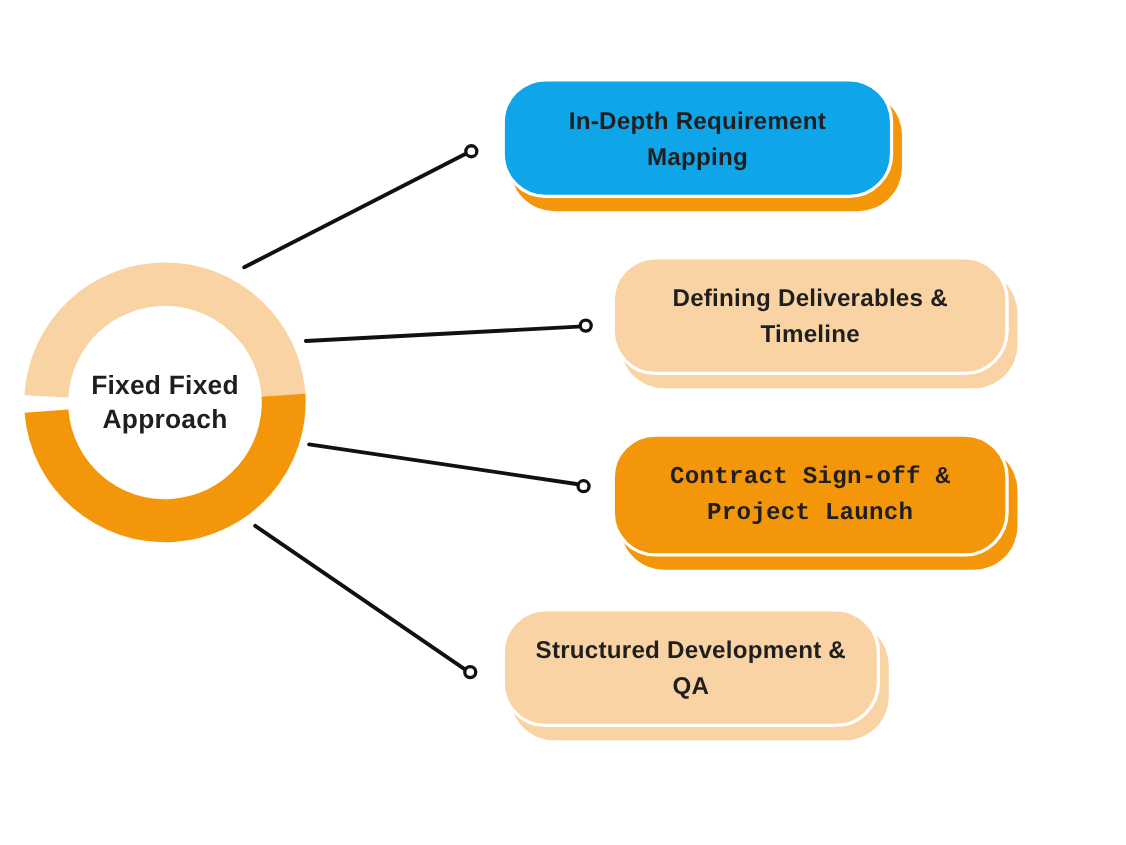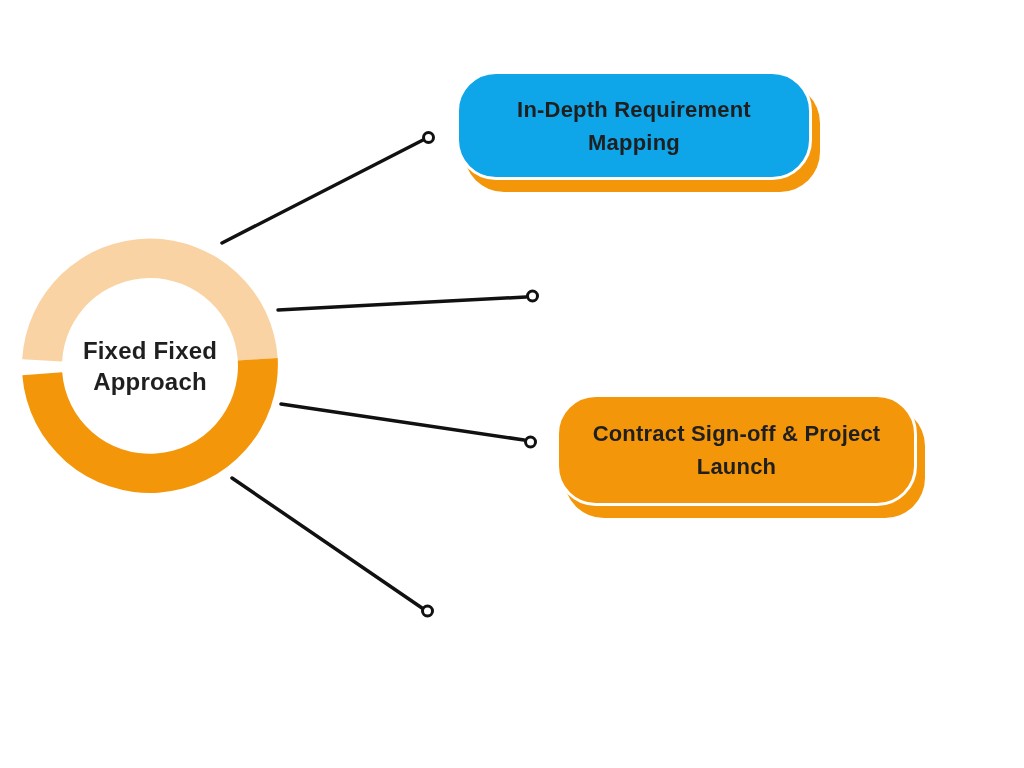--- a/index.html
+++ b/index.html
@@ -80,19 +80,25 @@
       <circle cx="427.5" cy="611" r="5" stroke="#111111"></circle>
     </g>
   </svg>
 
   <div class="hub-label">Fixed Fixed Approach</div>
 
   <div class="node" style="left: 456px; top: 71px; width: 356px; height: 109px; background: #0ea5e9; box-shadow: rgb(244, 150, 10) 8px 12px 0px;">
     <span class="node-label">In-Depth Requirement Mapping</span>
   </div>
 
+  <div class="node" style="left: 556px; top: 233px; width: 361px; height: 108px; background: rgb(249, 211, 163); box-shadow: rgb(249, 211, 163) 8px 12px 0px;">
+    <span class="node-label">Defining Deliverables &amp; Timeline</span>
+  </div>
 
-  <div class="node" style="left: 556px; top: 394px; width: 361px; height: 112px; background: rgb(244, 150, 10); box-shadow: rgb(244, 150, 10) 8px 12px 0px;">
+  <div class="node" style="left: 556px; top: 394px; width: 361px; height: 112px; background: rgb(244, 150, 10); box-shadow: rgb(244, 150, 10) 8px 12px 0px; font-family: Liberation Mono, monospace;">
     <span class="node-label">Contract Sign-off &amp; Project Launch</span>
   </div>
 
+  <div class="node" style="left: 456px; top: 553px; width: 344px; height: 108px; background: rgb(249, 211, 163); box-shadow: rgb(249, 211, 163) 8px 12px 0px;">
+    <span class="node-label">Structured Development &amp; QA</span>
+  </div>
 
 </div>
 
 </body></html>

